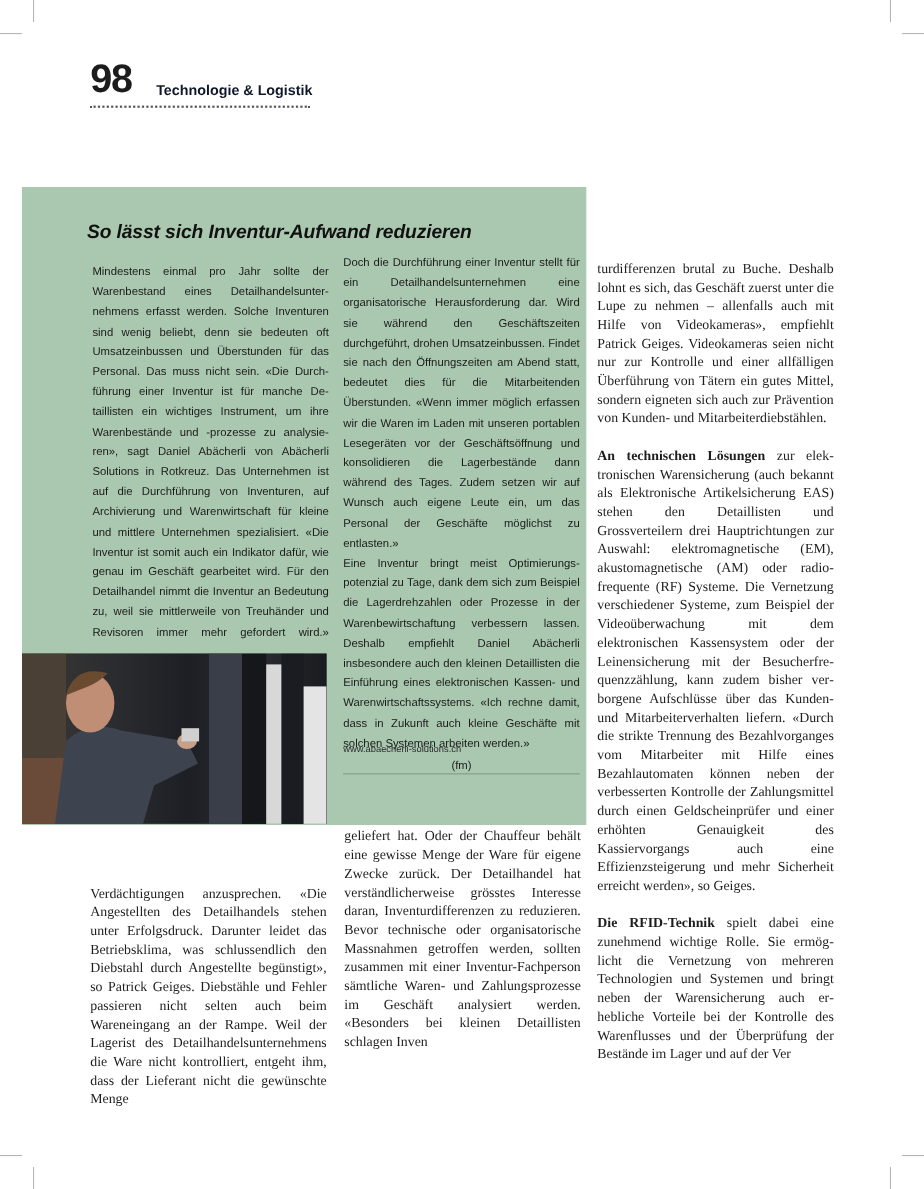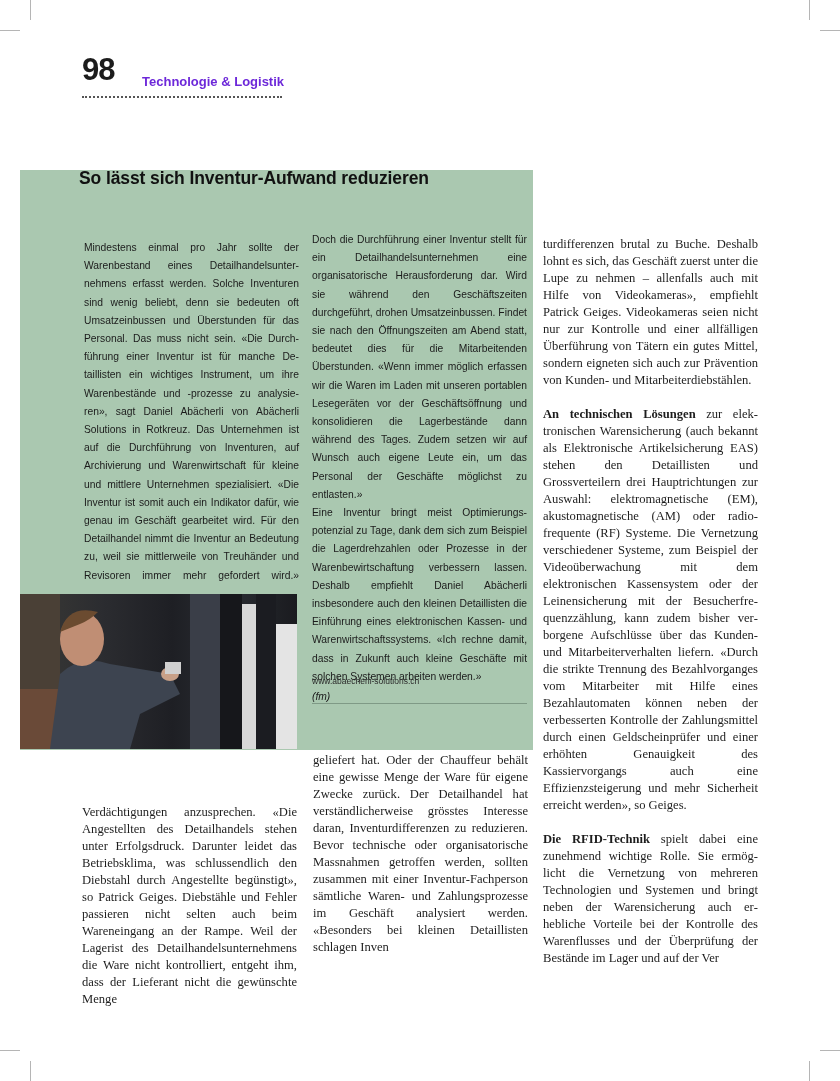--- a/index.html
+++ b/index.html
@@ -3,49 +3,49 @@
   <meta charset="utf-8">
   <style>
     html, body { margin: 0; padding: 0; }
     body {
       width: 840px; height: 1081px; position: relative; overflow: hidden;
       background: #ffffff;
     }
     .crop { position: absolute; background: #b5b5b5; }
     .page-num {
       position: absolute; left: 82px; top: 54px;
-      font-family: "Liberation Sans", sans-serif; font-weight: 900; font-size: 31px;
+      font-family: "Liberation Sans", sans-serif; font-weight: 900; font-size: 36px;
       line-height: 1; color: #1c1c1c; letter-spacing: -1px;
     }
     .section-title {
       position: absolute; left: 142px; top: 74px;
       font-family: "Liberation Sans", sans-serif; font-weight: bold; font-size: 13px;
-      color: #6d28d9;
+      color: #0f172a;
     }
     .header-rule {
       position: absolute; left: 82px; top: 96px; width: 200px; height: 0;
       border-top: 2px dotted #555;
     }
     .box {
       position: absolute; left: 20px; top: 170px; width: 513px; height: 580px;
       background: #aac8b0;
     }
     .box-title {
-      position: absolute; left: 79px; top: 168px;
+      position: absolute; left: 79px; top: 200px;
       font-family: "Liberation Sans", sans-serif; font-weight: bold; font-size: 17.5px;
-      color: #111; letter-spacing: -0.1px;
+      color: #111; letter-spacing: -0.1px; font-style: italic;
     }
     .sans-col {
       position: absolute; width: 215px;
       font-family: "Liberation Sans", sans-serif; font-size: 10.3px;
       line-height: 18.2px; color: #1b1b1b; text-align: justify;
       hyphens: manual;
     }
     .sans-col p { margin: 0; }
-    .byline { text-align: left; font-style: italic; margin-top: 2px !important; }
+    .byline { text-align: center; margin-top: 2px !important; }
     .box-rule {
       position: absolute; left: 312px; top: 703px; width: 215px; height: 0;
       border-top: 1px solid #7f9a86;
     }
     .url {
       position: absolute; left: 312px; top: 676px;
       font-family: "Liberation Sans", sans-serif; font-size: 8.5px;
       color: #2a2a2a;
     }
     .photo {

